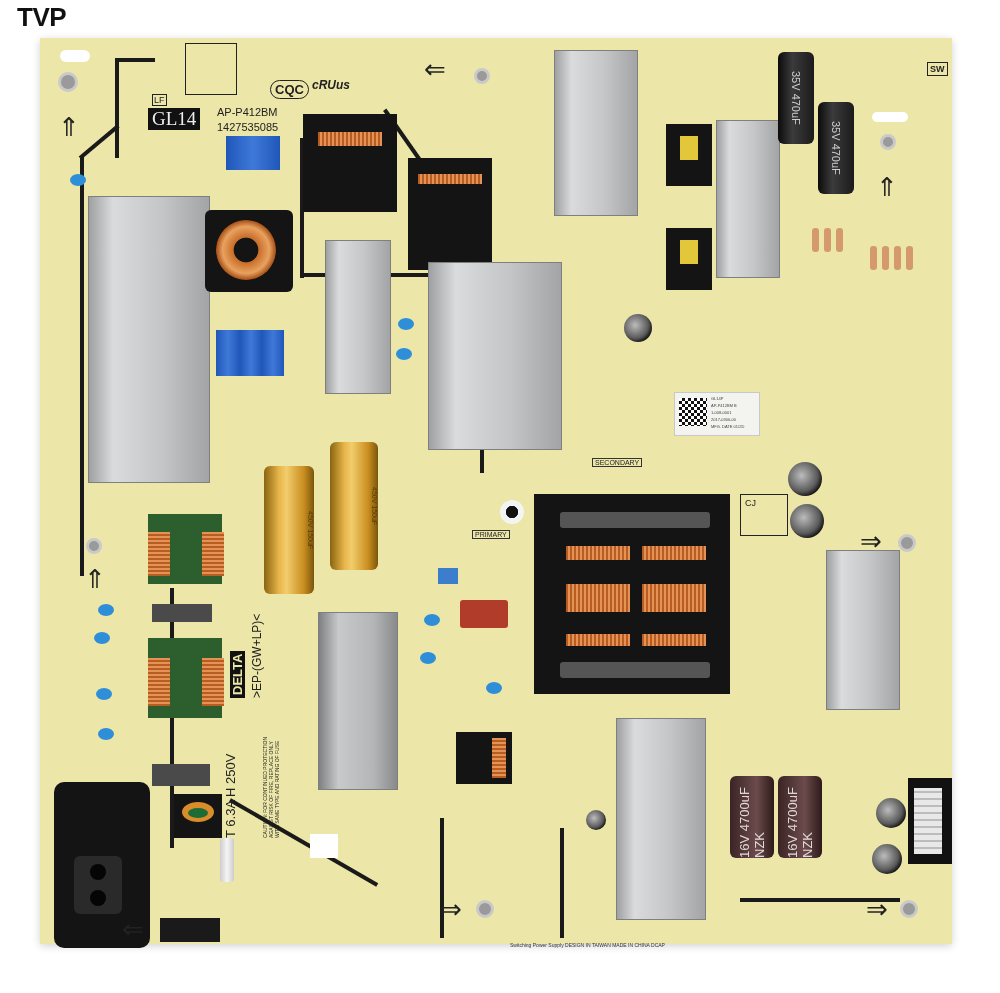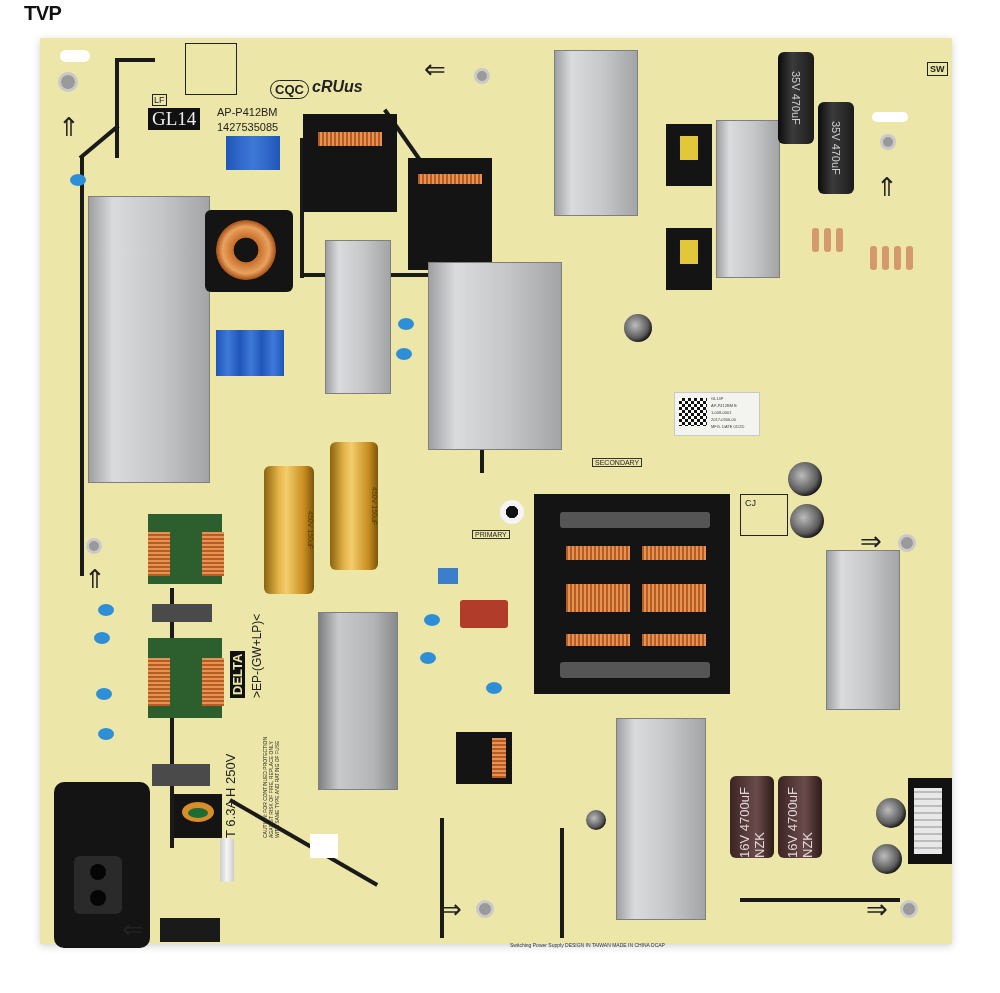--- a/index.html
+++ b/index.html
@@ -1,18 +1,18 @@
 <!DOCTYPE html>
 <html><head>
 <meta charset="utf-8">
 <style>
   html,body{margin:0;padding:0;background:#fff;}
   body{width:1000px;height:993px;position:relative;overflow:hidden;font-family:"Liberation Sans",sans-serif;}
   .abs{position:absolute;}
-  .brand{left:24px;top:2px;font-size:20px;font-weight:bold;color:#111;letter-spacing:-0.5px;}
+  .brand{left:17px;top:2px;font-size:26px;font-weight:bold;color:#111;letter-spacing:-0.5px;}
   .board{left:40px;top:38px;width:912px;height:906px;background:#ece6a8;
     box-shadow:0 2px 8px rgba(0,0,0,.18);}
   .trace{position:absolute;background:#1a1a1a;}
   .shield{position:absolute;background:linear-gradient(90deg,#9ea0a1,#d9dbdc 20%,#c4c6c7 60%,#a2a4a5);
     border:1px solid #7d7f80;}
   .shield.dark{background:linear-gradient(90deg,#7e8081,#c7c9ca 25%,#b3b5b6 70%,#888a8b);}
   .cap-gold{position:absolute;border-radius:6px;background:linear-gradient(90deg,#8a6410,#e7b54a 30%,#f2cd6c 45%,#c88d1f 80%,#7a560c);
     font-size:7px;color:#5a3c05;writing-mode:vertical-rl;text-align:center;}
   .cap-black{position:absolute;border-radius:6px;background:linear-gradient(90deg,#0b0b0b,#3b3b3b 40%,#1b1b1b);
     color:#cfcfcf;font-size:11px;writing-mode:vertical-rl;display:flex;align-items:center;justify-content:center;}
@@ -51,21 +51,21 @@
   <div class="trace" style="left:380px;top:60px;width:4px;height:130px;transform:rotate(-35deg);"></div>
   <div class="trace" style="left:130px;top:550px;width:4px;height:260px;"></div>
   <div class="trace" style="left:190px;top:760px;width:170px;height:4px;transform:rotate(30deg);transform-origin:left;"></div>
   <div class="trace" style="left:400px;top:780px;width:4px;height:120px;"></div>
   <div class="trace" style="left:520px;top:790px;width:4px;height:110px;"></div>
   <div class="trace" style="left:700px;top:860px;width:160px;height:4px;"></div>
   <div class="trace" style="left:120px;top:880px;width:60px;height:24px;"></div>
 
   <div class="outline-box" style="left:145px;top:5px;width:50px;height:50px;"></div>
   <div class="silk" style="left:230px;top:42px;font-size:13px;font-weight:bold;border:1.5px solid #222;border-radius:10px;padding:1px 4px;">CQC</div>
-  <div class="silk" style="left:272px;top:40px;font-size:16px;font-weight:bold;font-style:italic;">cRUus</div>
+  <div class="silk" style="left:272px;top:40px;font-size:12px;font-weight:bold;font-style:italic;">cRUus</div>
   <div class="silk" style="left:112px;top:56px;font-size:9px;border:1px solid #222;padding:0 1px;">LF</div>
   <div class="silk" style="left:108px;top:70px;font-size:19px;font-family:'Liberation Serif',serif;background:#111;color:#eee;padding:0 4px;">GL14</div>
   <div class="silk" style="left:177px;top:68px;font-size:11px;">AP-P412BM</div>
   <div class="silk" style="left:177px;top:83px;font-size:11px;">1427535085</div>
 
   <div class="slot" style="left:20px;top:12px;width:30px;height:12px;"></div>
   <div class="hole" style="left:18px;top:34px;width:14px;height:14px;"></div>
   <div class="hole" style="left:434px;top:30px;width:10px;height:10px;"></div>
   <div class="slot" style="left:832px;top:74px;width:36px;height:10px;"></div>
   <div class="hole" style="left:840px;top:96px;width:10px;height:10px;"></div>

